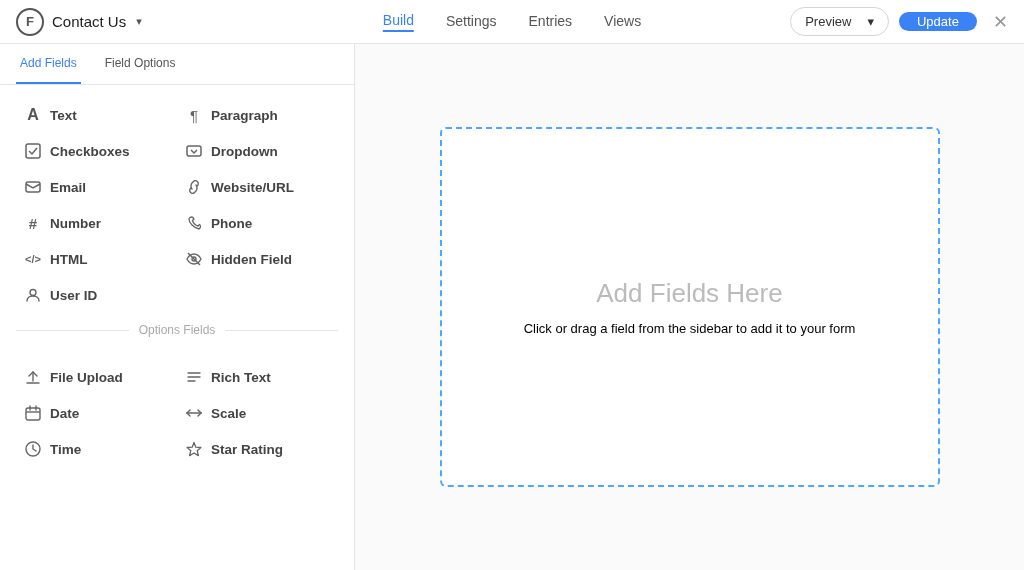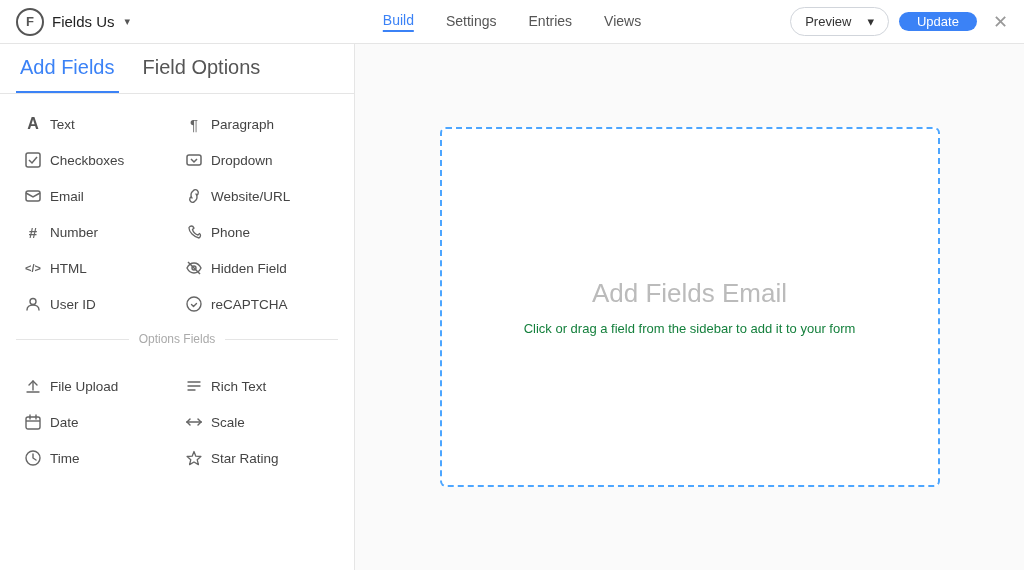--- a/index.html
+++ b/index.html
@@ -35,59 +35,59 @@
       background: #3b82f6; color: #fff; font-size: 13px; cursor: pointer; font-weight: 500;
     }
     .close-btn { font-size: 18px; color: #999; cursor: pointer; margin-left: 6px; }
 
     
     .main { display: flex; height: calc(570px - 44px); }
 
     
     .sidebar { width: 355px; border-right: 1px solid #e5e5e5; overflow-y: auto; }
     .sidebar-tabs { display: flex; border-bottom: 1px solid #e5e5e5; padding: 0 16px; }
-    .sidebar-tab { padding: 12px 4px; margin-right: 20px; font-size: 20px; cursor: pointer; color: #555; }
+    .sidebar-tab { padding: 12px 4px; margin-right: 20px; font-size: 12px; cursor: pointer; color: #555; }
     .sidebar-tab.active { color: #3b82f6; border-bottom: 2px solid #3b82f6; }
 
     .fields-grid { display: grid; grid-template-columns: 1fr 1fr; padding: 12px 16px 0; }
     .field-item {
       display: flex; align-items: center; gap: 8px;
       padding: 9px 8px; cursor: pointer; border-radius: 4px; color: #444;
     }
     .field-icon { width: 18px; height: 18px; display: flex; align-items: center; justify-content: center; color: #666; flex-shrink: 0; }
-    .field-label { font-size: 13.5px; }
+    .field-label { font-size: 13.5px; font-weight: bold; }
 
     .section-divider {
       display: flex; align-items: center; padding: 10px 16px; gap: 10px;
       color: #aaa; font-size: 12px;
     }
     .section-divider::before, .section-divider::after {
       content: ''; flex: 1; height: 1px; background: #e5e5e5;
     }
 
     
     .content { flex: 1; display: flex; align-items: center; justify-content: center; background: #fafafa; }
     .drop-zone {
       width: 500px; height: 360px;
       border: 2px dashed #4da6ff; border-radius: 6px;
       display: flex; flex-direction: column; align-items: center; justify-content: center;
       background: #fff;
     }
     .drop-zone-title { font-size: 26px; color: #bbb; font-weight: 300; margin-bottom: 12px; }
-    .drop-zone-subtitle { font-size: 13px; color: #15803d; }
+    .drop-zone-subtitle { font-size: 13px; color: #000000; }
   </style>
 </head>
 <body>
 
 <div class="topbar">
   <div class="topbar-left">
     <div class="app-icon">
       <span>F</span>
     </div>
-    <span class="form-title">Fields Us</span>
+    <span class="form-title">Contact Us</span>
     <span class="chevron-down">▾</span>
   </div>
 
   <div class="topbar-nav">
     <span class="nav-item active">Build</span>
     <span class="nav-item">Settings</span>
     <span class="nav-item">Entries</span>
     <span class="nav-item">Views</span>
   </div>
 
@@ -195,29 +195,20 @@
       <div class="field-item">
         <span class="field-icon">
           <svg width="16" height="16" viewBox="0 0 16 16" fill="none">
               <circle cx="8" cy="5.5" r="3" stroke="#666" stroke-width="1.4"></circle>
               <path d="M2 14c0-3 2.5-5 6-5s6 2 6 5" stroke="#666" stroke-width="1.4" stroke-linecap="round"></path>
             </svg>
         </span>
         <span class="field-label">User ID</span>
       </div>
 
-      <div class="field-item">
-        <span class="field-icon">
-          <svg width="16" height="16" viewBox="0 0 16 16" fill="none">
-              <path d="M8 1a7 7 0 100 14A7 7 0 008 1z" stroke="#666" stroke-width="1.4"></path>
-              <path d="M5.5 8.5l2 2 3-3" stroke="#666" stroke-width="1.4" stroke-linecap="round" stroke-linejoin="round"></path>
-            </svg>
-        </span>
-        <span class="field-label">reCAPTCHA</span>
-      </div>
     </div>
 
     <div class="section-divider">
       <span>Options Fields</span>
     </div>
 
     <div class="fields-grid">
 
       <div class="field-item">
         <span class="field-icon">
@@ -282,18 +273,18 @@
               <polygon points="8,1.5 9.8,6.2 14.9,6.5 11.2,9.7 12.4,14.6 8,12 3.6,14.6 4.8,9.7 1.1,6.5 6.2,6.2" stroke="#666" stroke-width="1.3" stroke-linejoin="round"></polygon>
             </svg>
         </span>
         <span class="field-label">Star Rating</span>
       </div>
     </div>
   </div>
 
   <div class="content">
     <div class="drop-zone">
-      <div class="drop-zone-title">Add Fields Email</div>
+      <div class="drop-zone-title">Add Fields Here</div>
       <div class="drop-zone-subtitle">Click or drag a field from the sidebar to add it to your form</div>
     </div>
   </div>
 
 </div>
 
 </body></html>

